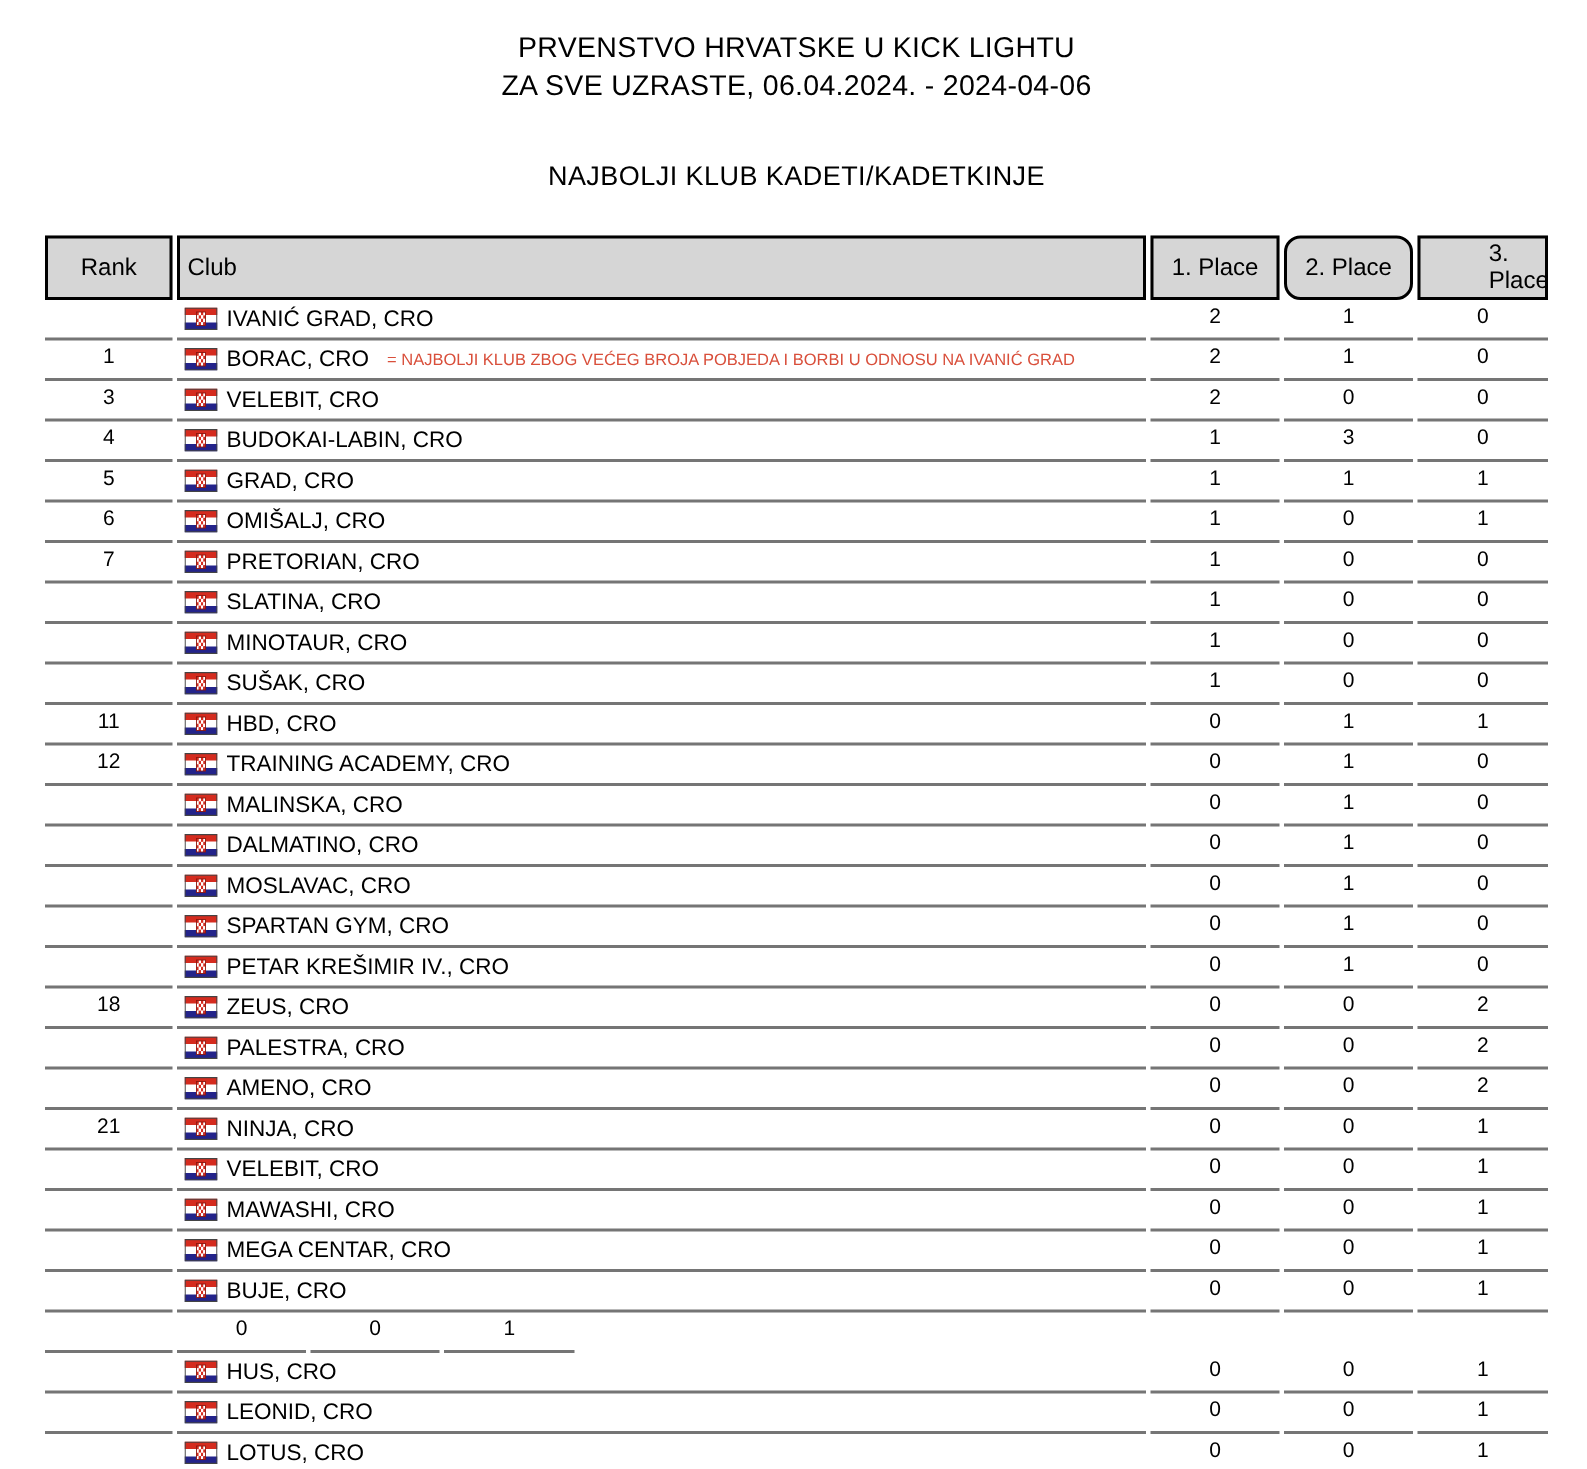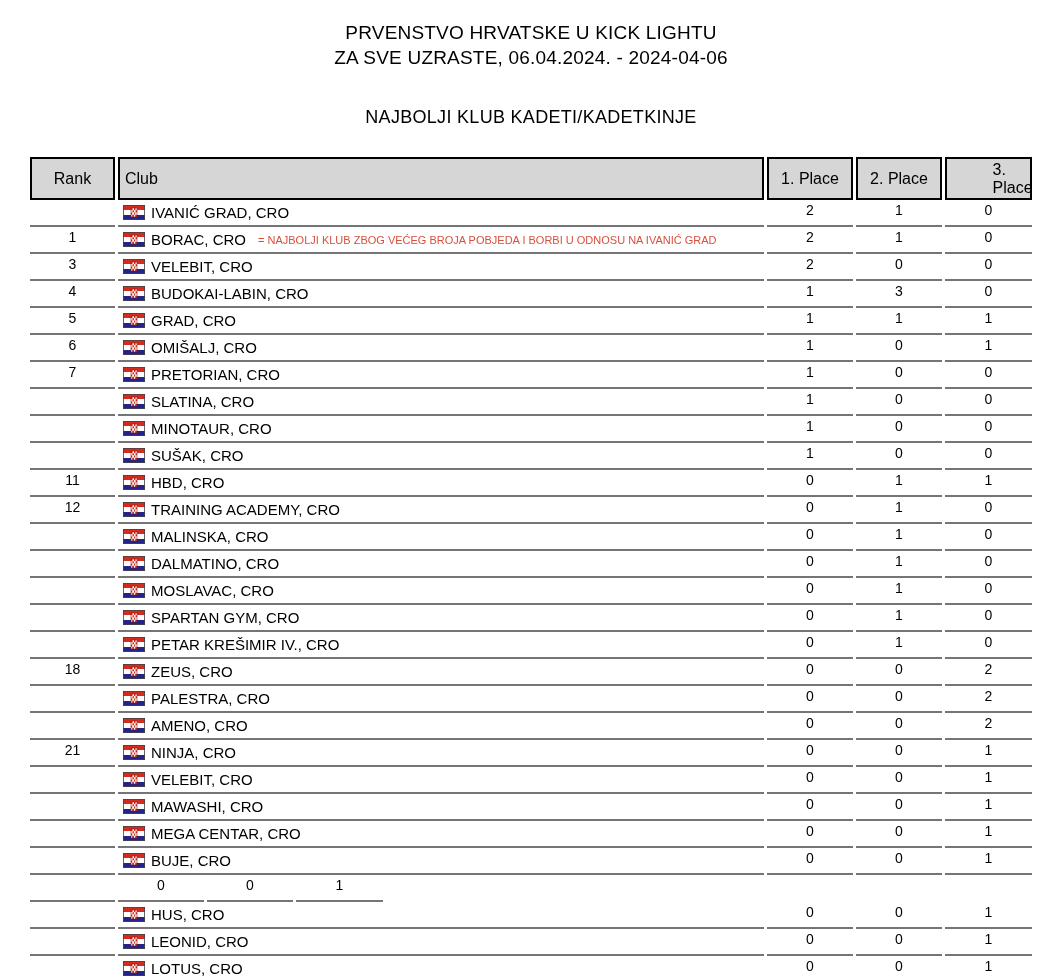--- a/index.html
+++ b/index.html
@@ -54,21 +54,21 @@
     font-size: 16px;
     overflow: hidden;
   }
   .hdr-cell.club-col {
     justify-content: flex-start;
     padding-left: 5px;
   }
   .col-rank  { width: 85px; }
   .col-club  { width: 646px; }
   .col-p1    { width: 86px; }
-  .col-p2    { width: 86px; }
+  .col-p2    { width: 86px; border-radius: 11px; }
   .col-p3    { width: 87px; padding-left: 48px; }
   .data-row {
     height: 27px;
   }
   .cell {
     box-sizing: border-box;
     border-bottom: 2px solid #757575;
     overflow: visible;
   }
   .rank-cell {

